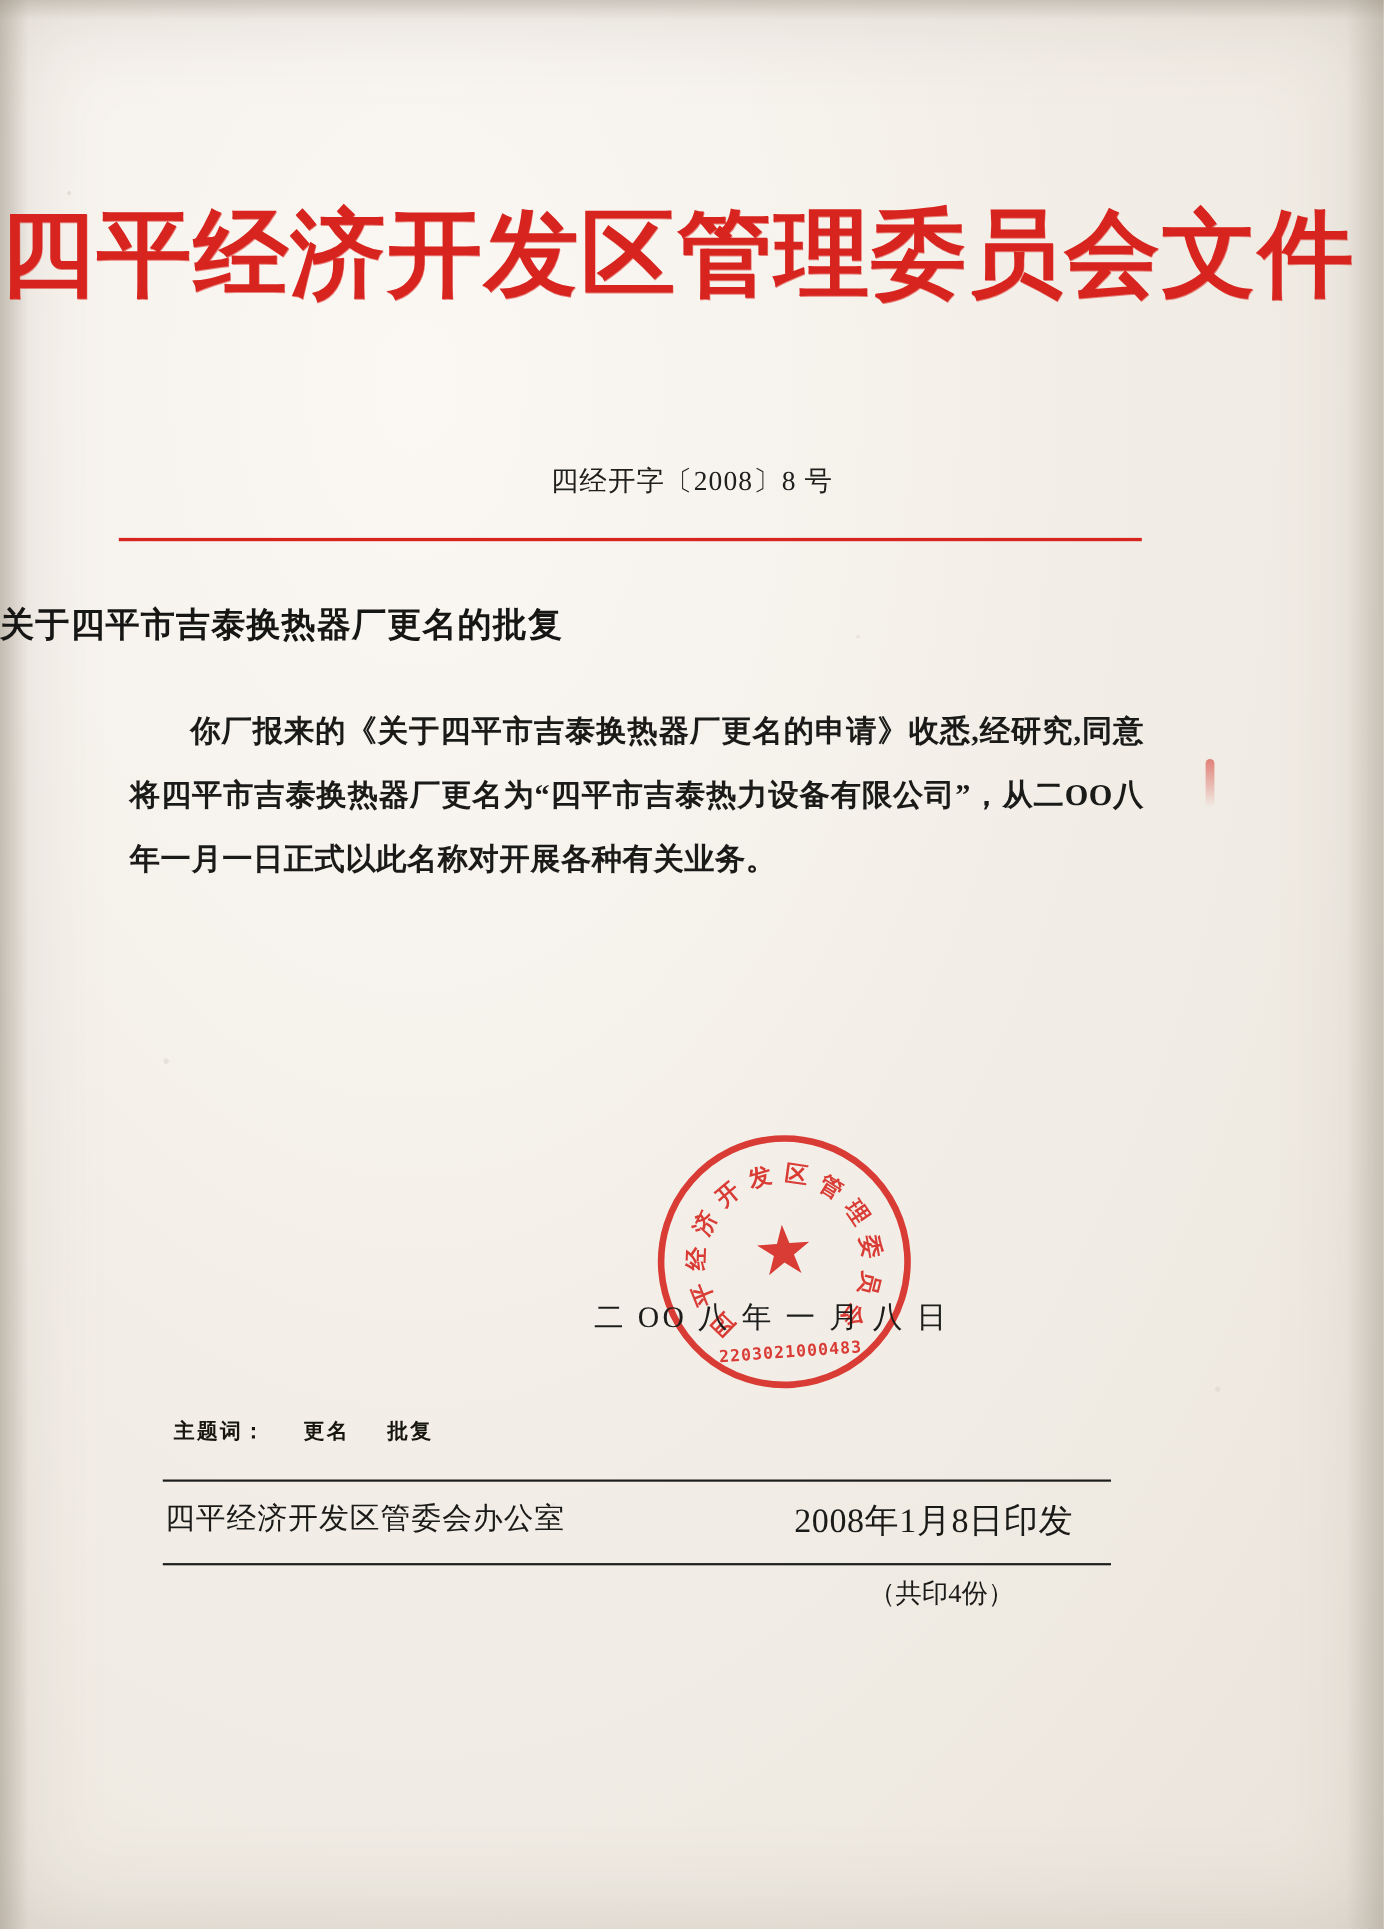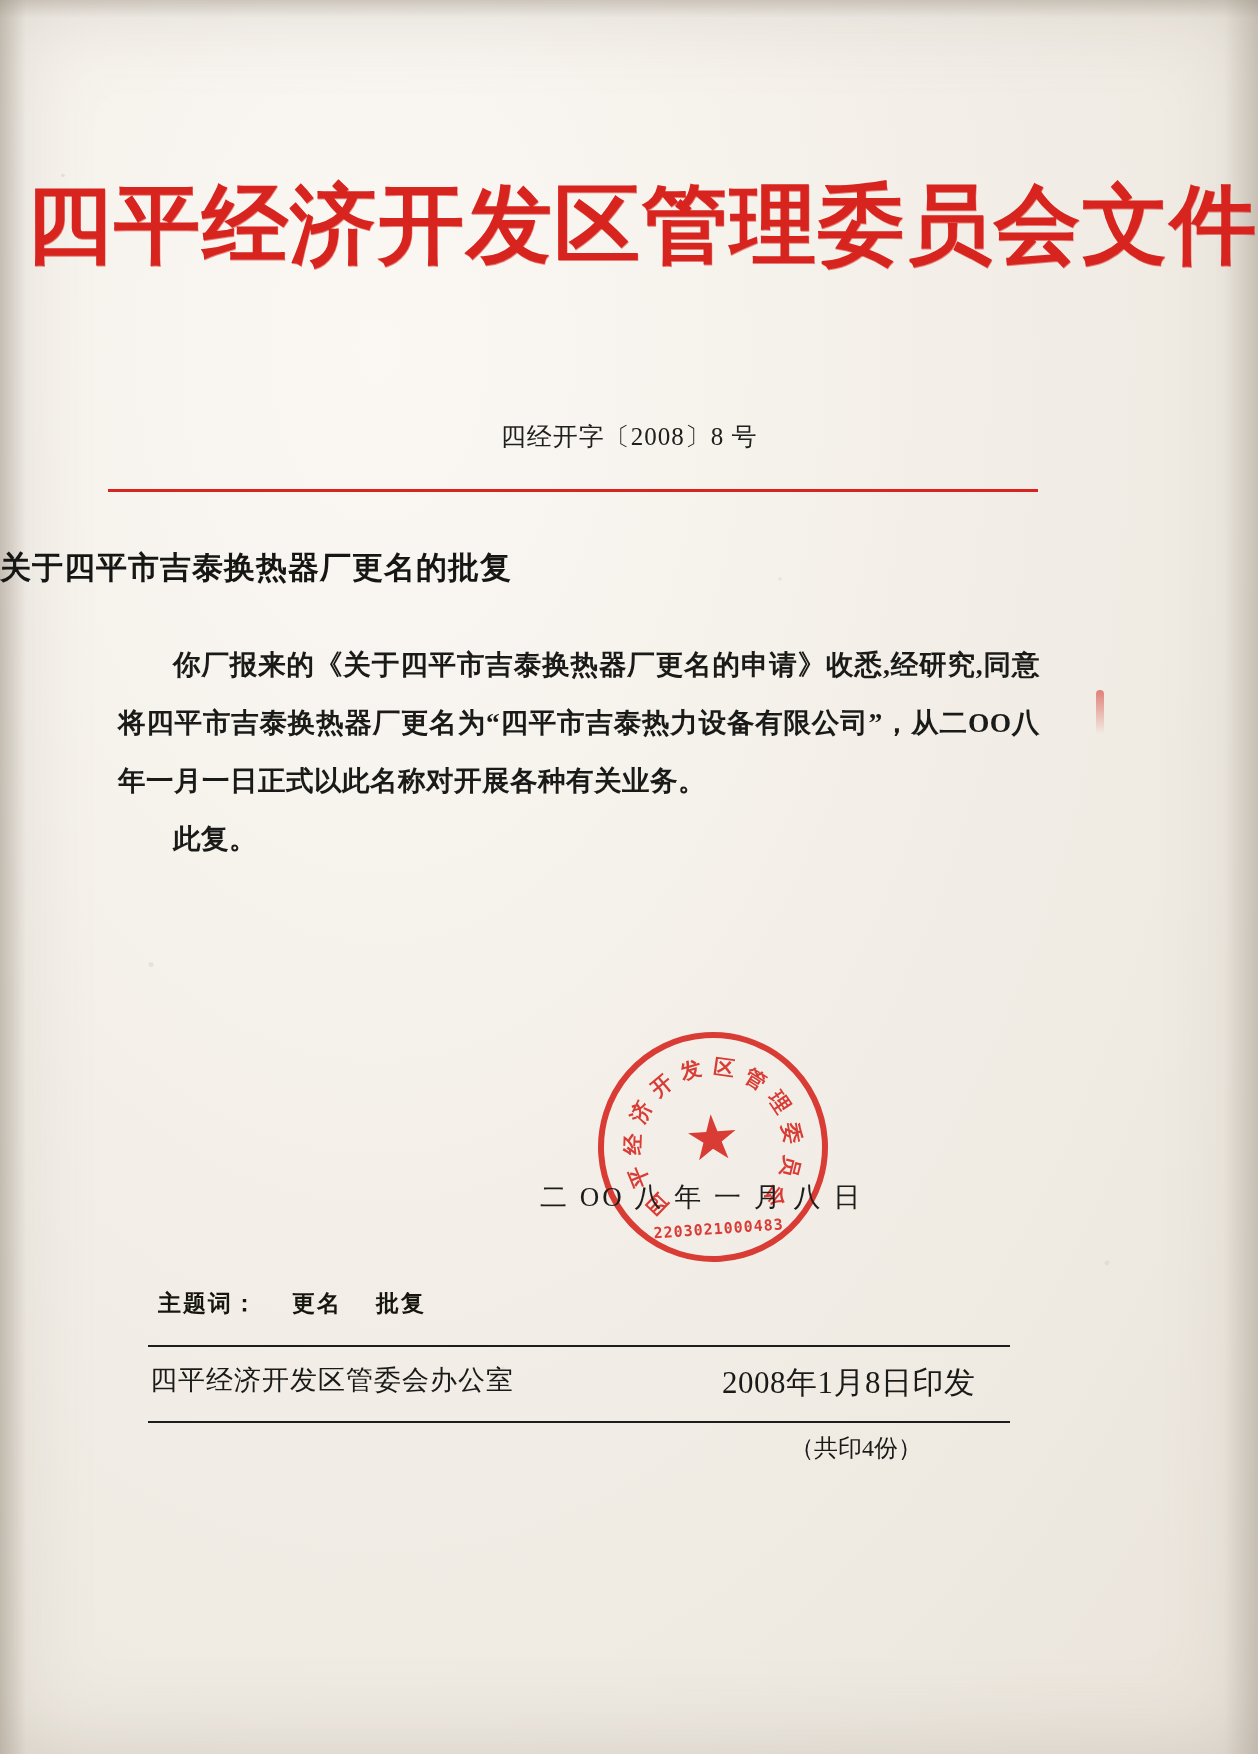--- a/index.html
+++ b/index.html
@@ -62,23 +62,23 @@
     background: linear-gradient(to bottom, rgba(140,128,112,0.30), rgba(140,128,112,0));
     pointer-events: none;
   }
 
   
   .masthead {
     position: absolute;
     top: 186px;
     left: 0;
     width: 100%;
-    text-align: right;
+    text-align: left;
     color: #d8241e;
-    font-family: Liberation Mono, monospace;
+    font-family: Liberation Serif, serif;
     font-weight: bold;
     font-size: 86px;
     letter-spacing: 2px;
     line-height: 1.05;
     white-space: nowrap;
     text-shadow: 0.5px 0.5px 0 rgba(216,36,30,0.55);
   }
 
   .doc-number {
     position: absolute;
@@ -211,21 +211,21 @@
     left: 148px;
     top: 1421px;
     width: 862px;
     height: 2px;
     background: #1d1d1b;
   }
   .keywords {
     position: absolute;
     left: 158px;
     top: 1288px;
-    font-size: 23px;
+    font-size: 19px;
     font-weight: bold;
     color: #16160f;
     font-family: "DejaVu Sans", sans-serif;
     letter-spacing: 2px;
     white-space: nowrap;
   }
   .keywords .kw { margin-left: 34px; }
   .footer-office {
     position: absolute;
     left: 150px;
@@ -278,21 +278,20 @@
   <div class="masthead">四平经济开发区管理委员会文件</div>
 
   <div class="doc-number">四经开字〔2008〕8 号</div>
 
   <div class="red-rule"></div>
 
   <div class="doc-title">关于四平市吉泰换热器厂更名的批复</div>
 
   <div class="body-block">
     <p class="indent justify">你厂报来的《关于四平市吉泰换热器厂更名的申请》收悉,经研究,同意将四平市吉泰换热器厂更名为“四平市吉泰热力设备有限公司”，从二ОО八年一月一日正式以此名称对开展各种有关业务。</p>
-    <p class="indent">此复。</p>
   </div>
 
   <div class="mark-red-1"></div>
 
   <div class="seal">
     <div class="seal-inner">
       <div class="seal-arc-text" id="seal-arc">
           <span style="transform: rotate(-132deg) translate(0px, -80px) translate(-50%, -50%) rotate(0deg);">四</span>
           <span style="transform: rotate(-108deg) translate(0px, -80px) translate(-50%, -50%) rotate(0deg);">平</span>
           <span style="transform: rotate(-84deg) translate(0px, -80px) translate(-50%, -50%) rotate(0deg);">经</span>

